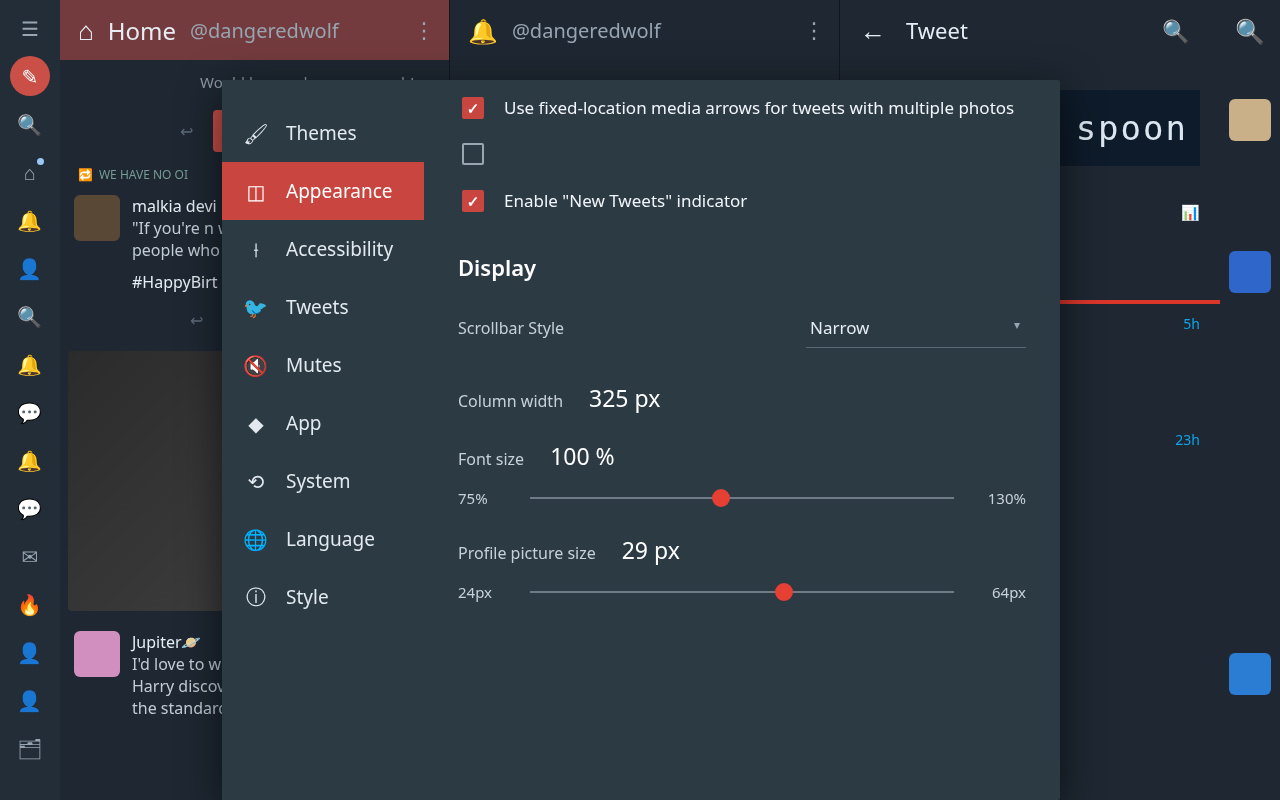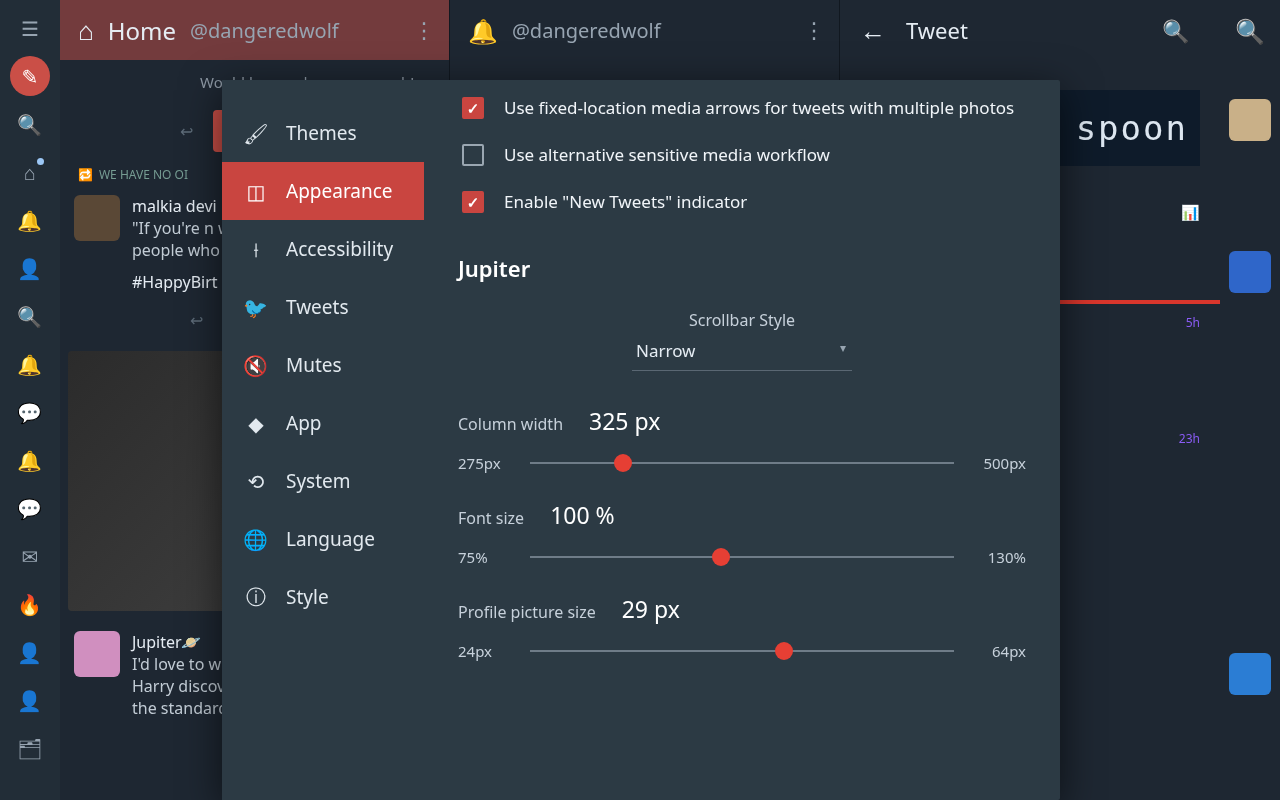--- a/index.html
+++ b/index.html
@@ -48,42 +48,42 @@
   .settings-nav{width:202px;background:#2c3a44;display:flex;flex-direction:column;padding:24px 0;}
   .nav-item{display:flex;align-items:center;gap:18px;padding:16px 22px;color:#e2e9ef;font-size:19px;cursor:pointer;}
   .nav-item.active{background:var(--accent2);color:#fff;}
   .nav-item .ico{width:24px;height:24px;display:flex;align-items:center;justify-content:center;font-size:20px;}
   .settings-body{flex:1;padding:4px 34px 20px 34px;overflow:hidden;color:var(--text);}
   .check-row{display:flex;align-items:center;gap:20px;padding:12px 4px;font-size:17px;color:#f1f5f9;}
   .chk{width:22px;height:22px;border:2px solid #9aa6b1;border-radius:2px;display:flex;align-items:center;justify-content:center;flex-shrink:0;}
   .chk.on{background:var(--accent2);border-color:var(--accent2);}
   .chk.on::after{content:"✓";color:#fff;font-size:15px;font-weight:bold;}
   h2.section{font-size:22px;font-weight:600;margin:28px 0 18px;color:#fff;}
-  .field-row{display:flex;align-items:center;justify-content:space-between;padding:8px 0;flex-direction:column;}
+  .field-row{display:flex;align-items:center;justify-content:space-between;padding:8px 0;}
   .field-row label{color:#c6d0da;font-size:16px;}
   .select{background:transparent;border:none;border-bottom:1px solid #5a6773;color:#e5ecf3;font-size:17px;padding:8px 4px;width:220px;position:relative;}
   .select::after{content:"▾";position:absolute;right:6px;top:8px;color:var(--text-dim);font-size:12px;}
   .slider-block{margin:26px 0 10px;}
   .slider-title{display:flex;align-items:baseline;gap:26px;margin-bottom:16px;}
   .slider-title .lbl{color:#c6d0da;font-size:16px;}
   .slider-title .val{color:#fff;font-size:23px;font-weight:400;}
   .slider-row{display:flex;align-items:center;gap:14px;}
   .slider-row .end{color:#c6d0da;font-size:15px;width:58px;}
   .slider-row .end.r{text-align:right;}
   .track{flex:1;height:2px;background:#6f7c88;position:relative;}
   .thumb{position:absolute;top:50%;width:18px;height:18px;background:#e63f34;border-radius:50%;transform:translate(-50%,-50%);}
   
   .col3{position:absolute;left:840px;top:0;width:380px;height:100%;background:var(--bg);z-index:1;}
   .col3 .hdr{height:60px;display:flex;align-items:center;gap:20px;padding:0 20px;color:var(--text);font-size:22px;}
   .col3-content{padding:10px 20px;color:var(--text-dim);font-size:15px;}
   .spoon{background:#0e1b2a;color:#dce6f0;font-size:34px;padding:18px 12px;margin:20px 0 8px;font-family:monospace;letter-spacing:2px;text-align:right;}
   .meta-row{display:flex;gap:26px;color:#6b7886;font-size:15px;padding:8px 0 4px;align-items:center;}
   .meta-row .liked{color:#d05a9e;}
   .redbar{height:4px;background:#d9362c;margin:42px -20px 10px;}
-  .time{float:right;color:#8b5cf6;font-size:12px;}
+  .time{float:right;color:#0ea5e9;font-size:14px;}
 </style>
 </head>
 <body>
 
 <div class="app">
 
   <div class="rail">
     <div class="rail-icon">☰</div>
     <div class="rail-icon compose">✎</div>
     <div class="rail-icon">🔍</div>
@@ -260,48 +260,40 @@
     </div>
   </div>
 
   <div class="settings-body">
     <div class="check-row">
       <span class="chk on"></span>
       <span>Use fixed-location media arrows for tweets with multiple photos</span>
     </div>
     <div class="check-row">
       <span class="chk"></span>
-      <span>Use alternative sensitive media workflow</span>
     </div>
     <div class="check-row">
       <span class="chk on"></span>
       <span>Enable "New Tweets" indicator</span>
     </div>
 
-    <h2 class="section">Jupiter</h2>
+    <h2 class="section">Display</h2>
 
     <div class="field-row">
       <label>Scrollbar Style</label>
       <div class="select">
         <span>Narrow</span>
       </div>
     </div>
 
     <div class="slider-block">
       <div class="slider-title">
         <span class="lbl">Column width</span>
         <span class="val">325 px</span>
       </div>
-      <div class="slider-row">
-        <span class="end">275px</span>
-        <div class="track">
-            <div class="thumb" style="left:22%;"></div>
-          </div>
-        <span class="end r">500px</span>
-      </div>
     </div>
 
     <div class="slider-block">
       <div class="slider-title">
         <span class="lbl">Font size</span>
         <span class="val">100 %</span>
       </div>
       <div class="slider-row">
         <span class="end">75%</span>
         <div class="track">

